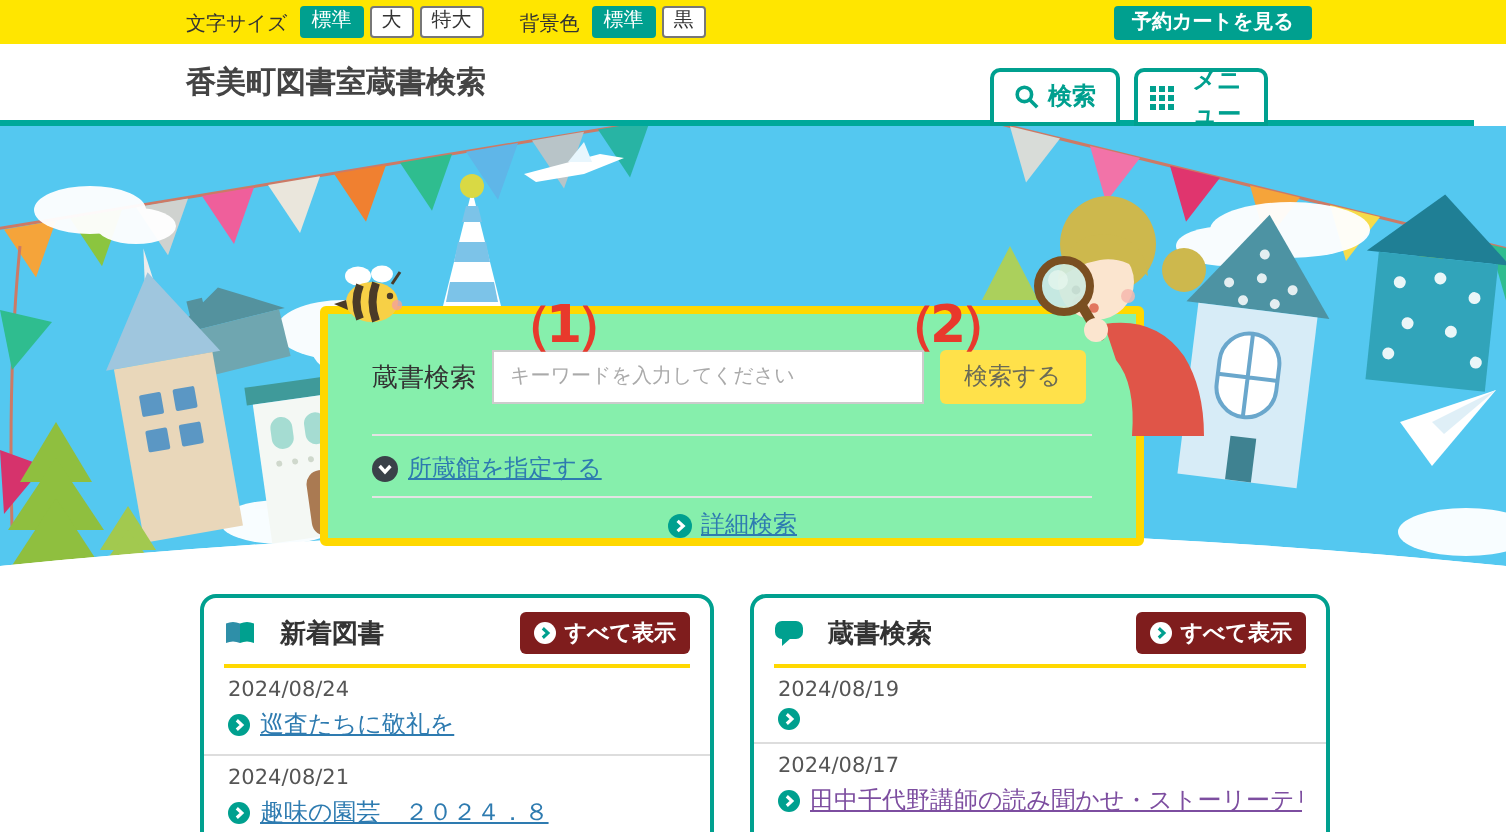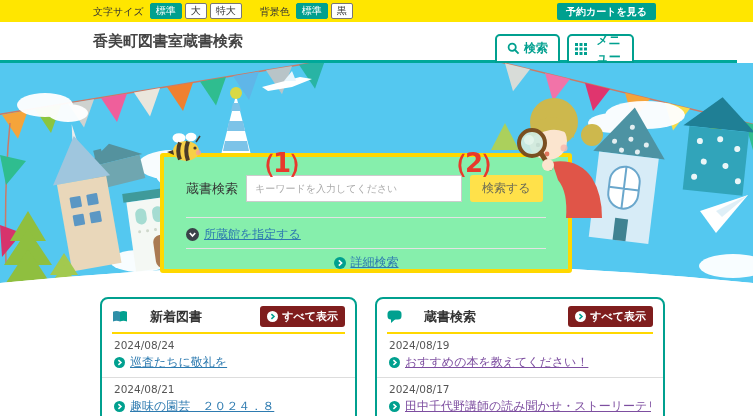--- a/index.html
+++ b/index.html
@@ -54,21 +54,21 @@
   .annotation{position:absolute;z-index:6;color:#e8392c;font-size:26px;font-weight:bold;
               letter-spacing:-3px;line-height:1;pointer-events:none;}
   .a1{left:250px;top:87px;} .a2{left:442px;top:87px;}
 
   
   .panel{position:absolute;top:297px;background:#fff;border:2px solid #00a08f;border-radius:8px;
          box-sizing:border-box;z-index:3;}
   .panel.left{left:100px;width:257px;height:150px;}
   .panel.right{left:375px;width:290px;height:150px;}
   .panel-head{display:flex;align-items:center;justify-content:space-between;padding:7px 10px 5px;}
-  .panel-title{display:flex;align-items:center;gap:22px;font-size:13px;font-weight:bold;color:#333;}
+  .panel-title{display:flex;align-items:center;gap:12px;font-size:13px;font-weight:bold;color:#333;}
   .show-all{display:flex;align-items:center;gap:4px;background:#7f1d1d;color:#fff;border:none;
             border-radius:3px;font-size:11px;font-weight:bold;padding:3px 7px;cursor:pointer;}
   .yellow-line{height:2px;background:#ffd800;margin:0 10px;}
   .item{padding:5px 12px 6px;}
   .item + .item{border-top:1px solid #ddd;}
   .item-date{font-size:10.5px;color:#555;}
   .item-link-row{display:flex;align-items:center;gap:5px;margin-top:3px;white-space:nowrap;overflow:hidden;}
   .item-link-row a{font-size:12px;color:#2e7bb0;text-decoration:underline;cursor:pointer;}
   .panel.right .item-link-row a{color:#7d4ea0;}
 </style>
@@ -401,21 +401,20 @@
     <div class="yellow-line"></div>
     <div class="item">
       <div class="item-date">2024/08/19</div>
       <div class="item-link-row">
         <span class="icn">
           <svg width="11" height="11" viewBox="0 0 12 12">
               <circle cx="6" cy="6" r="6" fill="#00a08f"></circle>
               <path d="M4.8 3.4 L7.6 6 L4.8 8.6" fill="none" stroke="#fff" stroke-width="1.7"></path>
             </svg>
         </span>
-        <a>おすすめの本を教えてください！</a>
       </div>
     </div>
     <div class="item">
       <div class="item-date">2024/08/17</div>
       <div class="item-link-row">
         <span class="icn">
           <svg width="11" height="11" viewBox="0 0 12 12">
               <circle cx="6" cy="6" r="6" fill="#00a08f"></circle>
               <path d="M4.8 3.4 L7.6 6 L4.8 8.6" fill="none" stroke="#fff" stroke-width="1.7"></path>
             </svg>

